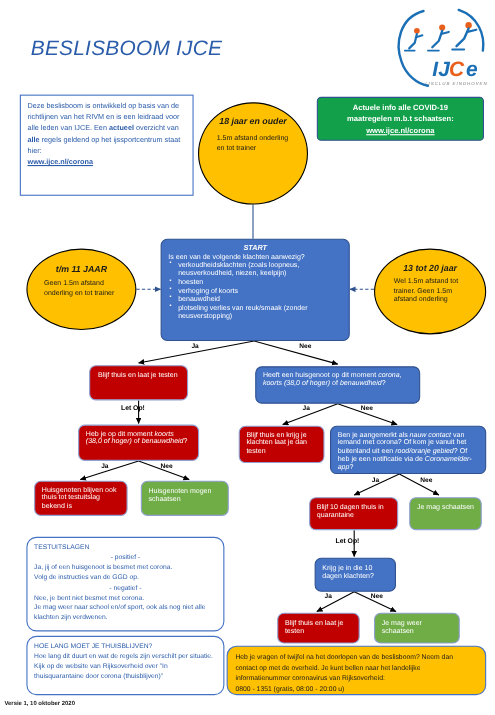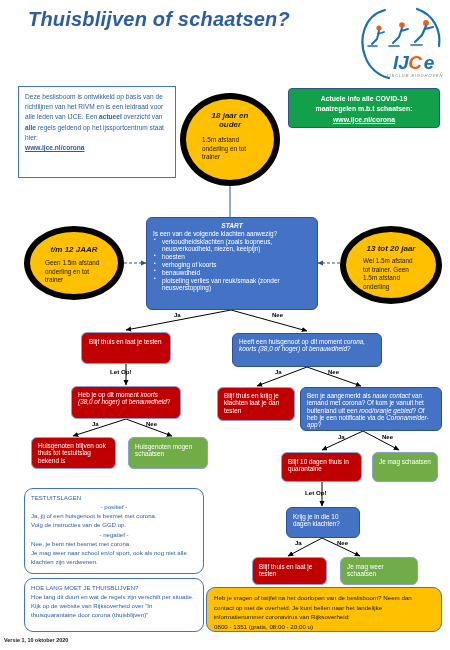--- a/index.html
+++ b/index.html
@@ -70,21 +70,21 @@
   }
   .node-green {
     background: #70ad47;
     border: 1px solid #8f9fd0;
     color: #ffffff;
   }
   .ellipse {
     position: absolute;
     box-sizing: border-box;
     background: #ffc000;
-    border: 6px solid #000000;
+    border: 1px solid #000000;
     border-radius: 50%;
     color: #1a1a1a;
   }
 
   .ell-title {
     text-align: center;
     font-weight: bold;
     font-style: italic;
     font-size: 8px;
     padding-top: 2px;
@@ -246,21 +246,21 @@
 
     <path d="M363,431 L322,450" stroke="#000000" stroke-width="1" fill="none" marker-end="url(#arrow)"></path>
     <path d="M363,431 L399,450" stroke="#000000" stroke-width="1" fill="none" marker-end="url(#arrow)"></path>
 
     <path d="M322,482 L322,506" stroke="#000000" stroke-width="1" fill="none" marker-end="url(#arrow)"></path>
 
     <path d="M322,538 L288,556" stroke="#000000" stroke-width="1" fill="none" marker-end="url(#arrow)"></path>
     <path d="M322,538 L360,556" stroke="#000000" stroke-width="1" fill="none" marker-end="url(#arrow)"></path>
   </svg>
 
-  <div class="title-1">Thuisblijven of schaatsen?</div>
+  <div class="title-2">BESLISBOOM IJCE</div>
 
   <div class="logo-wrap">
     <svg viewBox="0 0 92 76" width="92" height="76">
       <path d="M30,4 C8,10 4,34 10,50 C14,62 24,70 34,72" fill="none" stroke="#1b6fb5" stroke-width="2.2" stroke-linecap="round"></path>
       <path d="M62,3 C80,9 86,26 84,40" fill="none" stroke="#1b6fb5" stroke-width="2.2" stroke-linecap="round"></path>
 
       <g>
         <circle cx="24" cy="22" r="2.6" fill="#e8601c"></circle>
         <path d="M24,25 L22,33 L17,38" stroke="#1b6fb5" stroke-width="2" fill="none" stroke-linecap="round"></path>
         <path d="M23,28 L29,26" stroke="#1b6fb5" stroke-width="1.8" fill="none" stroke-linecap="round"></path>
@@ -297,21 +297,21 @@
     <div>maatregelen m.b.t schaatsen:</div>
     <div class="u">www.ijce.nl/corona</div>
   </div>
 
   <div class="ellipse" style="left:180px; top:93px; width:100px; height:93px; padding:10px 16px;">
     <div class="ell-title">18 jaar en ouder</div>
     <div class="ell-body" style="margin-top:7px;">1.5m afstand onderling en tot trainer</div>
   </div>
 
   <div class="ellipse" style="left:24px; top:226px; width:100px; height:74px; padding:11px 15px;">
-    <div class="ell-title">t/m 12 JAAR</div>
+    <div class="ell-title">t/m 11 JAAR</div>
     <div class="ell-body" style="margin-top:5px;">Geen 1.5m afstand onderling en tot trainer</div>
   </div>
 
   <div class="ellipse" style="left:340px; top:226px; width:102px; height:78px; padding:10px 17px;">
     <div class="ell-title">13 tot 20 jaar</div>
     <div class="ell-body" style="margin-top:4px;">Wel 1.5m afstand tot trainer. Geen 1.5m afstand onderling</div>
   </div>
 
   <div class="node node-blue" style="left:146px; top:217px; width:172px; height:93px; padding:4px 6px;">
     <div class="n-title">START</div>

